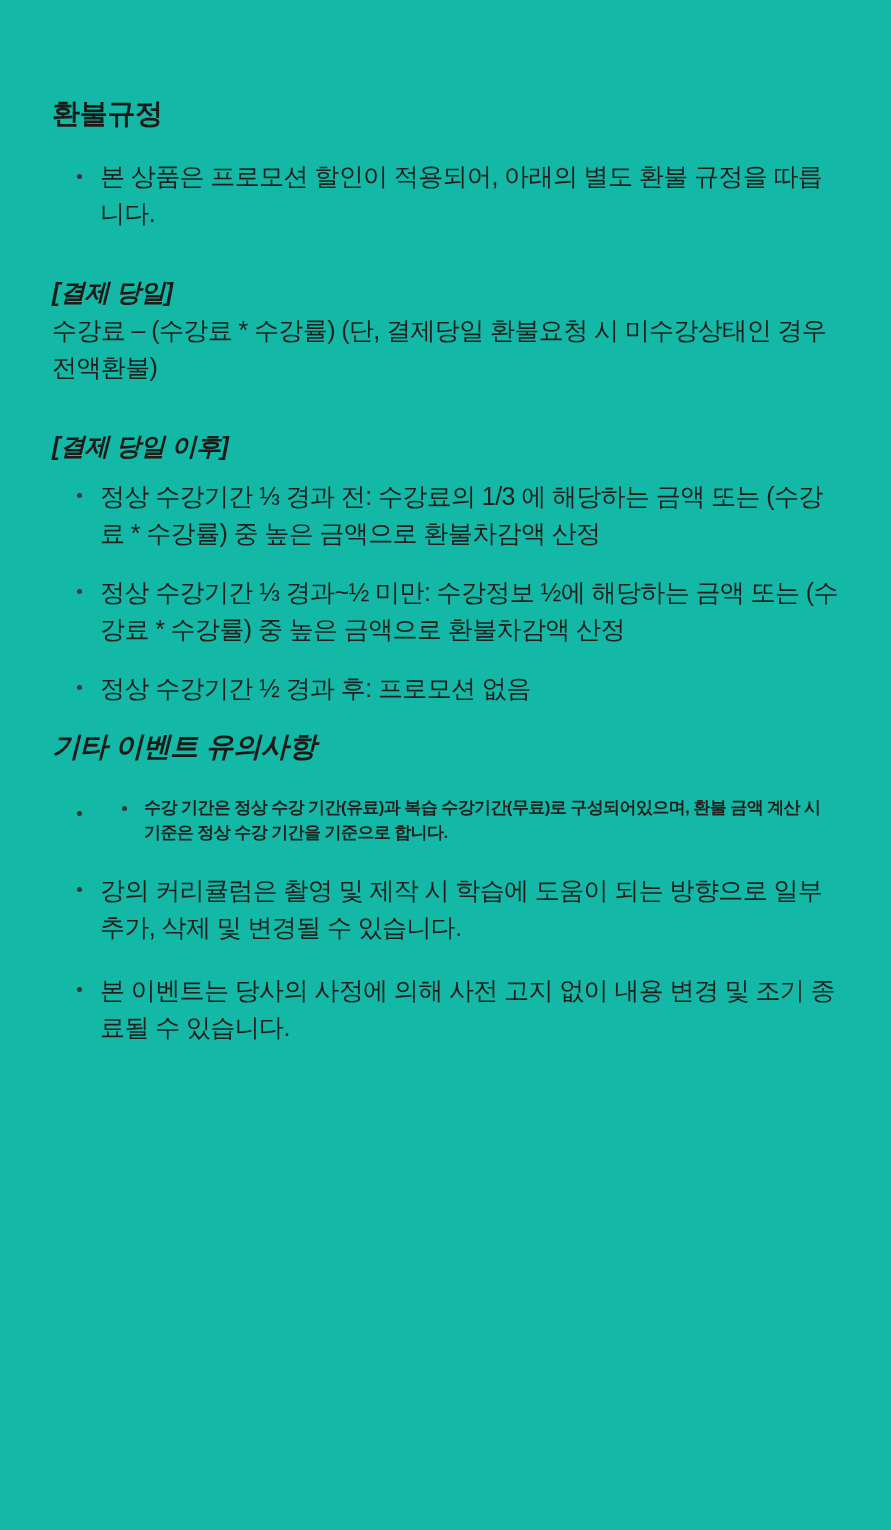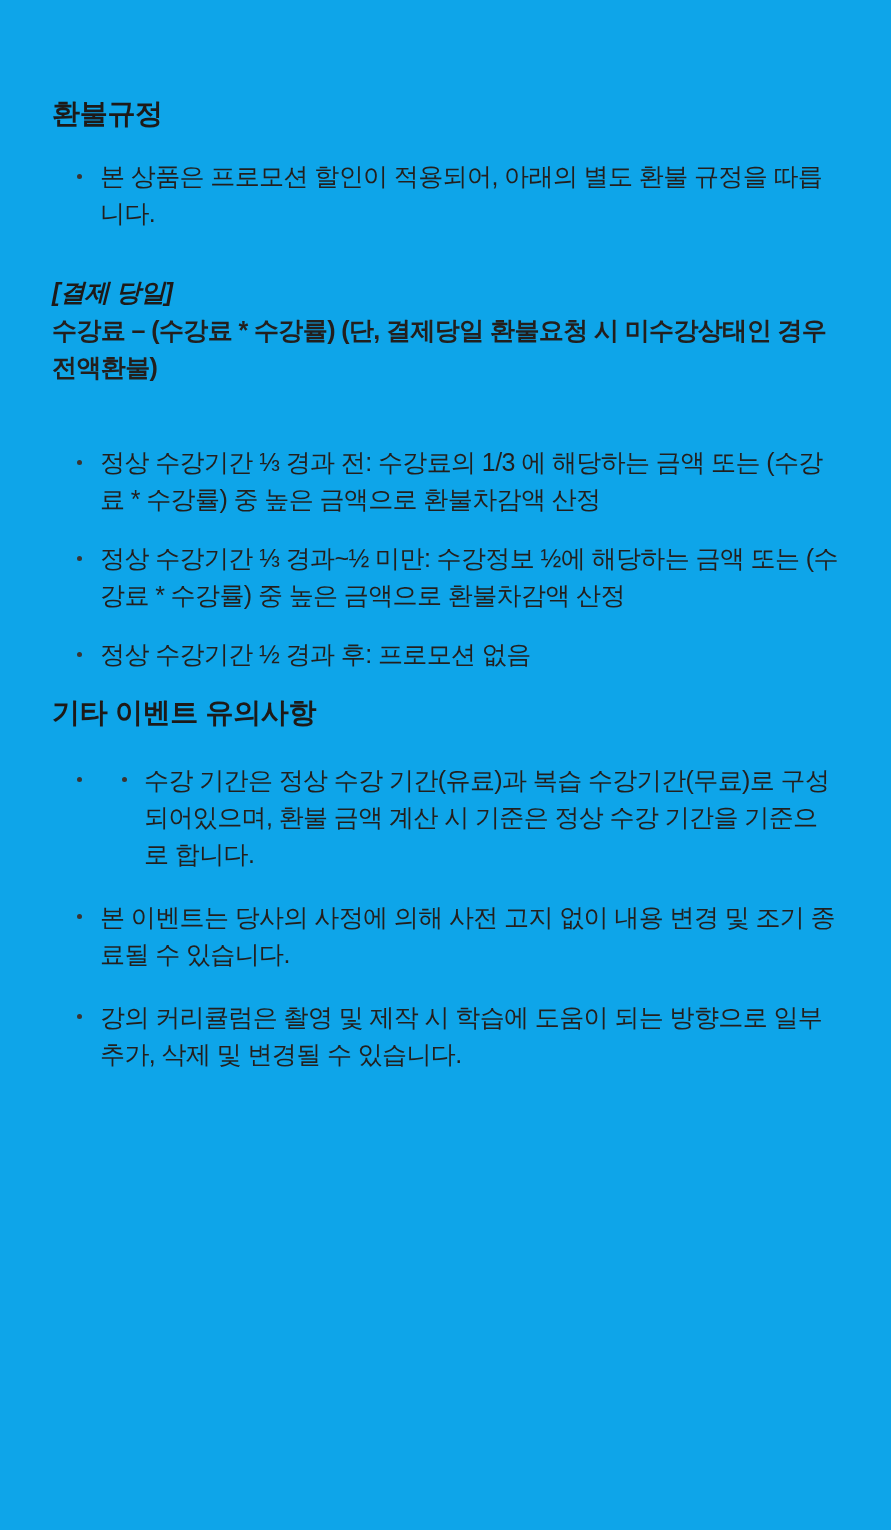--- a/index.html
+++ b/index.html
@@ -12,49 +12,49 @@
     background: #faeee6;
     font-family: "Liberation Sans", sans-serif;
     color: #231f1d;
     overflow: hidden;
   }
   .page {
     box-sizing: border-box;
     width: 891px;
     height: 1530px;
     padding: 96px 52px 0 52px;
-    background: #0ea5e9;
+    background: #14b8a6;
   }
   h2.section-title {
     font-size: 28px;
     line-height: 1.3;
     font-weight: bold;
     margin: 0 0 26px 0;
     letter-spacing: -0.3px;
     color: #1d1a18;
   }
   h2.section-title.second {
     margin-bottom: 30px;
+    font-style: italic;
   }
   p.block-label {
     font-size: 25px;
     line-height: 1.35;
     font-weight: bold;
     margin: 0 0 2px 0;
     letter-spacing: -0.4px;
     color: #1d1a18;
     font-style: italic;
   }
   p.block-text {
     font-size: 25px;
     line-height: 1.48;
     margin: 0;
     letter-spacing: -0.6px;
     color: #231f1d;
-    font-weight: bold;
   }
   .gap-lg { height: 44px; }
   ul.bullets {
     list-style: none;
     margin: 0;
     padding: 0;
   }
   ul.bullets > li {
     position: relative;
     padding-left: 48px;
@@ -77,24 +77,25 @@
   }
   ul.bullets.tight > li { margin-bottom: 22px; }
   ul.sub-bullets {
     list-style: none;
     margin: 20px 0 0 0;
     padding: 0;
   }
   ul.sub-bullets > li {
     position: relative;
     padding-left: 44px;
-    font-size: 25px;
+    font-size: 17px;
     line-height: 1.48;
     letter-spacing: -0.6px;
     color: #231f1d;
+    font-weight: bold;
   }
   ul.sub-bullets > li > .dot {
     position: absolute;
     left: 22px;
     top: 0.62em;
     width: 5px;
     height: 5px;
     border-radius: 50%;
     background: #3a3431;
   }
@@ -114,20 +115,21 @@
     </li>
   </ul>
 
   <div class="gap-lg"></div>
 
   <p class="block-label">[결제 당일]</p>
   <p class="block-text">수강료 – (수강료 * 수강률) (단, 결제당일 환불요청 시 미수강상태인 경우 전액환불)</p>
 
   <div class="gap-lg"></div>
 
+  <p class="block-label">[결제 당일 이후]</p>
 
   <ul class="bullets tight">
     <li>
       <span class="dot"></span>
       <span class="li-text">정상 수강기간 ⅓ 경과 전: 수강료의 1/3 에 해당하는 금액 또는 (수강료 * 수강률) 중 높은 금액으로 환불차감액 산정</span>
     </li>
     <li>
       <span class="dot"></span>
       <span class="li-text">정상 수강기간 ⅓ 경과~½ 미만: 수강정보 ½에 해당하는 금액 또는 (수강료 * 수강률) 중 높은 금액으로 환불차감액 산정</span>
     </li>
@@ -144,21 +146,21 @@
       <span class="dot"></span>
       <ul class="sub-bullets">
         <li>
           <span class="dot"></span>
           <span class="li-text">수강 기간은 정상 수강 기간(유료)과 복습 수강기간(무료)로 구성되어있으며, 환불 금액 계산 시 기준은 정상 수강 기간을 기준으로 합니다.</span>
         </li>
       </ul>
     </li>
     <li>
       <span class="dot"></span>
-      <span class="li-text">본 이벤트는 당사의 사정에 의해 사전 고지 없이 내용 변경 및 조기 종료될 수 있습니다.</span>
+      <span class="li-text">강의 커리큘럼은 촬영 및 제작 시 학습에 도움이 되는 방향으로 일부 추가, 삭제 및 변경될 수 있습니다.</span>
     </li>
     <li>
       <span class="dot"></span>
-      <span class="li-text">강의 커리큘럼은 촬영 및 제작 시 학습에 도움이 되는 방향으로 일부 추가, 삭제 및 변경될 수 있습니다.</span>
+      <span class="li-text">본 이벤트는 당사의 사정에 의해 사전 고지 없이 내용 변경 및 조기 종료될 수 있습니다.</span>
     </li>
   </ul>
 
 </div>
 
 </body></html>

